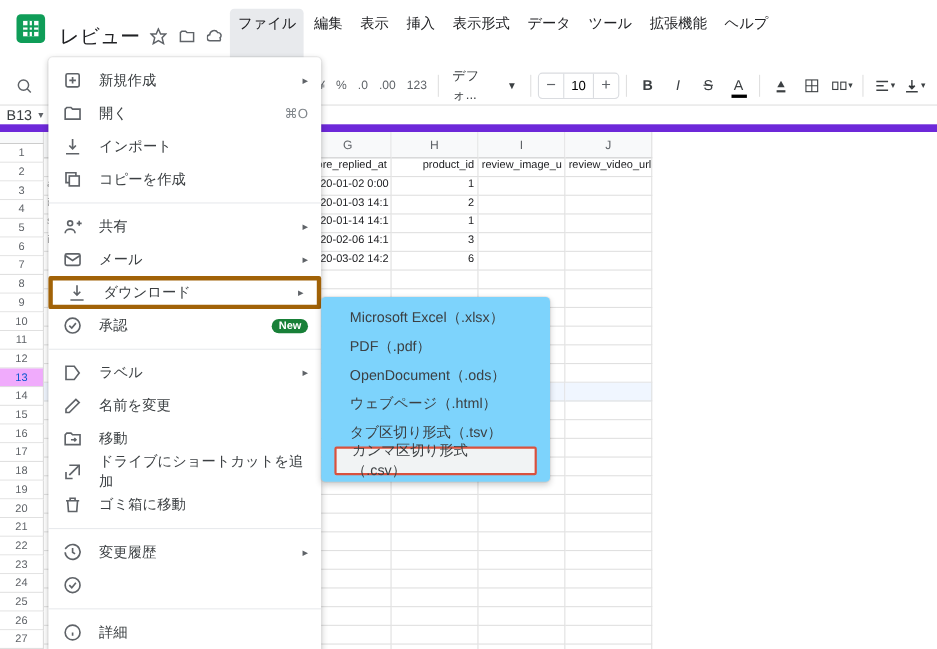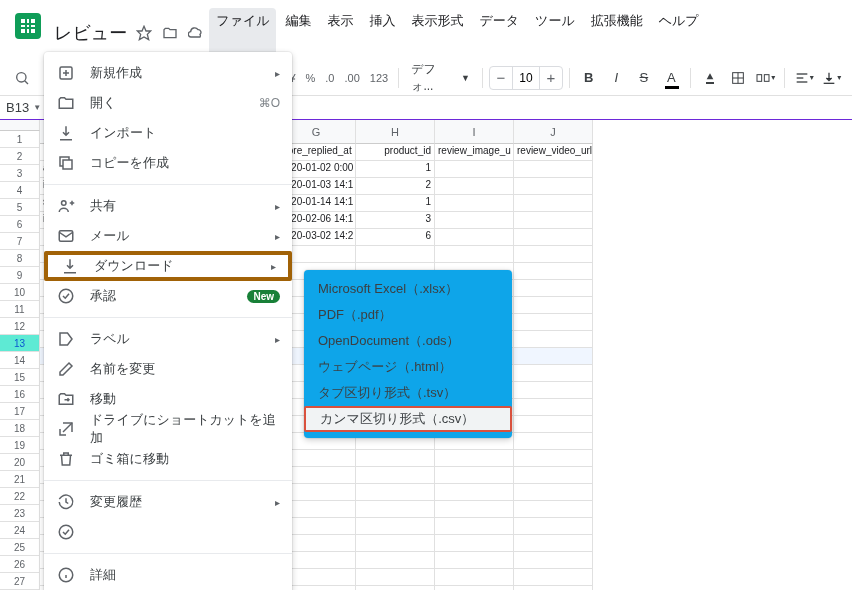--- a/index.html
+++ b/index.html
@@ -24,49 +24,49 @@
 .tb-btn { width: 28px; height: 28px; display: flex; align-items: center; justify-content: center; color: #5f6368; border-radius: 4px; cursor: pointer; }
 .tb-text { font-size: 11px; color: #5f6368; padding: 0 4px; }
 .tb-sep { width: 1px; height: 20px; background: #e0e0e0; margin: 0 4px; }
 .font-select { display: flex; align-items: center; gap: 4px; padding: 0 6px; font-size: 12px; color: #3c4043; }
 .size-box { display: flex; align-items: center; border: 1px solid #dadce0; border-radius: 4px; height: 24px; }
 .size-btn { width: 22px; text-align: center; cursor: pointer; color: #5f6368; font-size: 15px; }
 .size-input { width: 28px; text-align: center; border: none; border-left: 1px solid #dadce0; border-right: 1px solid #dadce0; height: 22px; font-size: 12px; background: transparent; outline: none; }
 .format-btn { width: 26px; height: 26px; display:flex; align-items:center; justify-content:center; color:#3c4043; }
 .color-underline { width: 14px; height: 3px; background: #000; position: absolute; bottom: 2px; left: 6px; }
 
-.cell-ref-row { height: 24px; display: flex; align-items: center; border-bottom: 1px solid #6d28d9; }
+.cell-ref-row { height: 24px; display: flex; align-items: center; border-bottom: 7px solid #6d28d9; }
 .cell-ref { width: 44px; padding-left: 6px; font-size: 13px; color: #3c4043; display: flex; align-items: center; gap: 4px; }
 
 .sheet-area { position: relative; display: flex; height: calc(100% - 120px); }
 .row-headers { width: 40px; display: flex; flex-direction: column; }
 .corner { height: 24px; border-right: 1px solid #e0e0e0; border-bottom: 1px solid #ccc; background: #f8f9fa; }
 .row-h { height: 17px; border-right: 1px solid #e0e0e0; border-bottom: 1px solid #e0e0e0; background: #fff; display: flex; align-items: center; justify-content: center; font-size: 10px; color: #5f6368; }
-.row-h.selected { background: #5eead4; color: #0b57d0; }
+.row-h.selected { background: #f0abfc; color: #0b57d0; }
 .cols-grid { flex: 1; overflow: hidden; }
 .col-headers { height: 24px; display: flex; }
 .col-h { width: 79px; border-right: 1px solid #e0e0e0; border-bottom: 1px solid #ccc; background: #f8f9fa; display: flex; align-items: center; justify-content: center; font-size: 11px; color: #5f6368; }
 .grid-body { display: flex; flex-direction: column; }
 .grid-row { display: flex; height: 17px; }
 .grid-row.selected .cell { background: #f0f6ff; }
 .cell { width: 79px; height: 17px; border-right: 1px solid #e0e0e0; border-bottom: 1px solid #e0e0e0; font-size: 10px; padding: 1px 3px; overflow: hidden; white-space: nowrap; color: #202124; }
 .cell.right { text-align: right; }
 
 
 .dropdown { position: absolute; left: 44px; top: 52px; width: 248px; background: #fff; border-radius: 4px; box-shadow: 0 2px 6px rgba(0,0,0,0.2), 0 0 0 1px rgba(0,0,0,0.05); padding: 6px 0; z-index: 10; }
 .dd-item { height: 30px; display: flex; align-items: center; padding: 0 12px; cursor: pointer; position: relative; }
 .dd-icon { width: 20px; height: 20px; color: #5f6368; display: flex; align-items: center; justify-content: center; margin-right: 14px; }
 .dd-label { font-size: 13px; color: #3c4043; flex: 1; }
 .dd-right { font-size: 12px; color: #80868b; }
 .dd-arrow { color: #5f6368; font-size: 10px; }
 .dd-sep { height: 1px; background: #e8eaed; margin: 6px 0; }
 .dd-highlight { border: 4px solid #a16207; border-radius: 2px; }
 .badge-new { background: #188038; color: #fff; font-size: 10px; padding: 1px 6px; border-radius: 8px; font-weight: bold; text-align: right; }
 
-.submenu { position: absolute; left: 304px; top: 270px; width: 208px; background: #0ea5e9; border-radius: 4px; box-shadow: 0 2px 6px rgba(0,0,0,0.2), 0 0 0 1px rgba(0,0,0,0.05); padding: 6px 0; z-index: 11; }
+.submenu { position: absolute; left: 292px; top: 270px; width: 208px; background: #7dd3fc; border-radius: 4px; box-shadow: 0 2px 6px rgba(0,0,0,0.2), 0 0 0 1px rgba(0,0,0,0.05); padding: 6px 12px; z-index: 11; }
 .sub-item { height: 26px; display: flex; align-items: center; padding: 0 14px; cursor: pointer; font-size: 13px; color: #3c4043; }
 .sub-item.hl { border: 2px solid #d9513d; border-radius: 2px; background: #f1f3f4; }
 
 svg { width: 16px; height: 16px; }
 .dd-icon svg { width: 18px; height: 18px; }
 </style>
 </head>
 <body>
 
 <div class="header">

